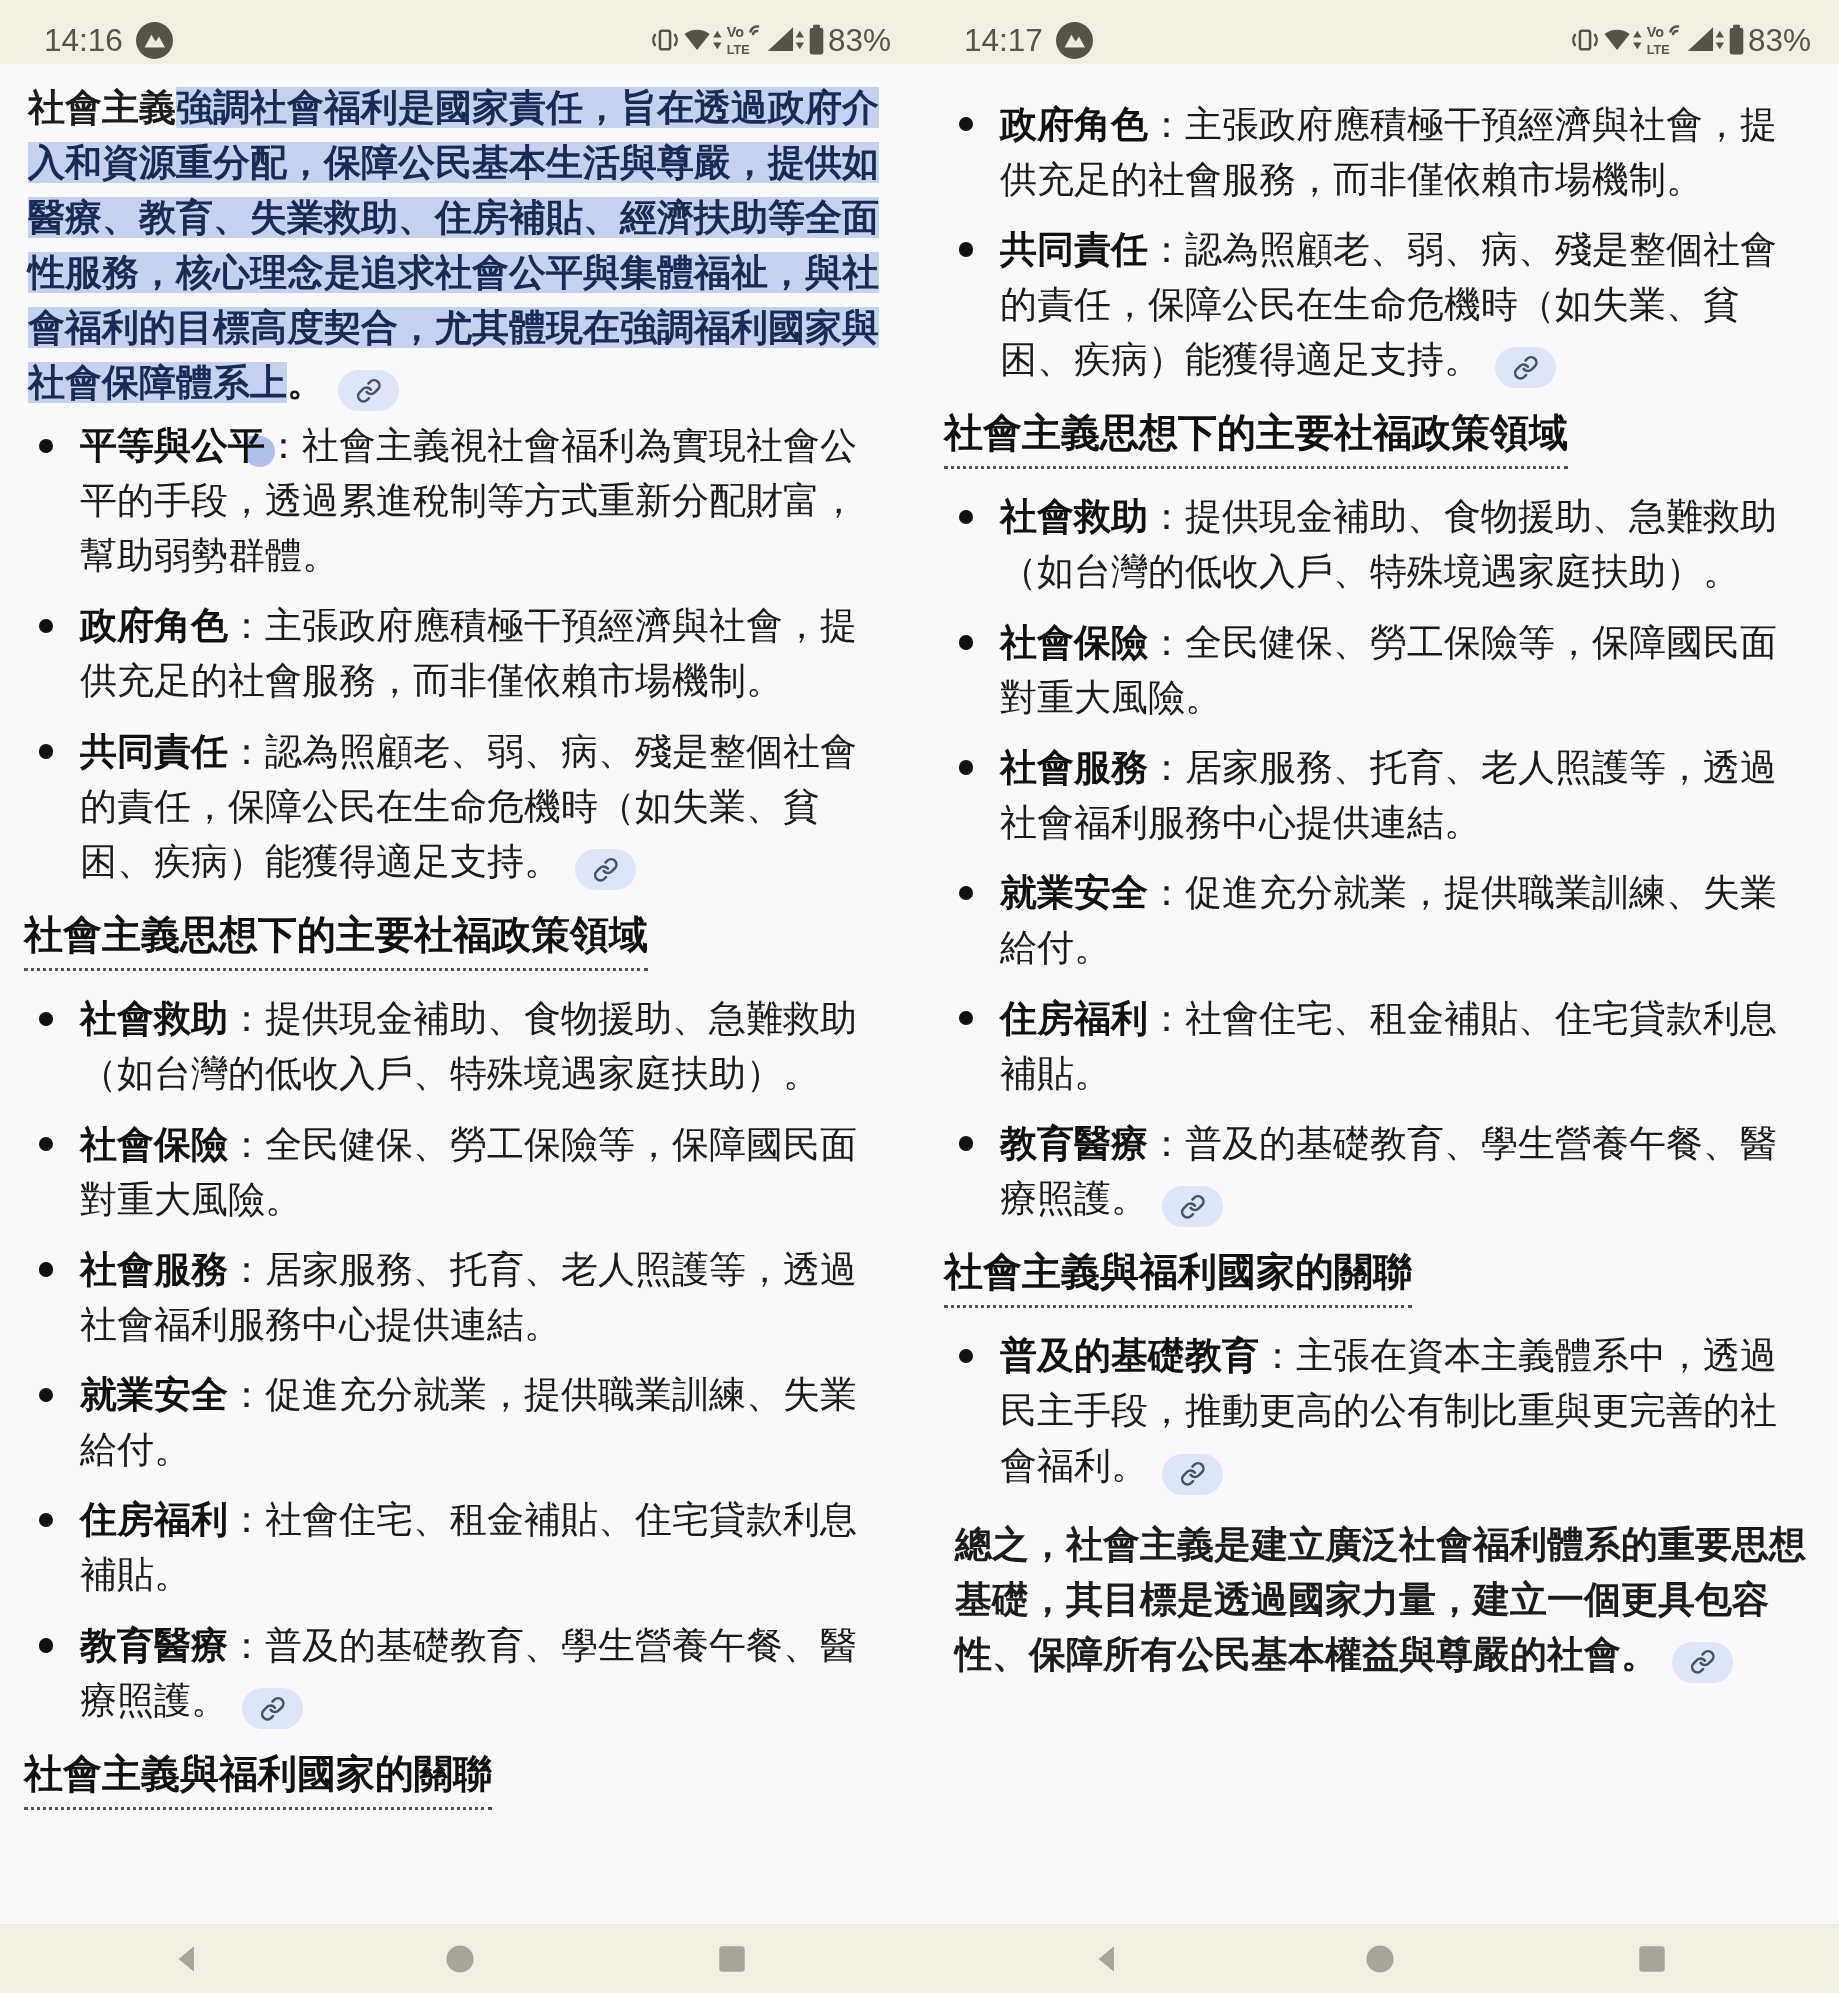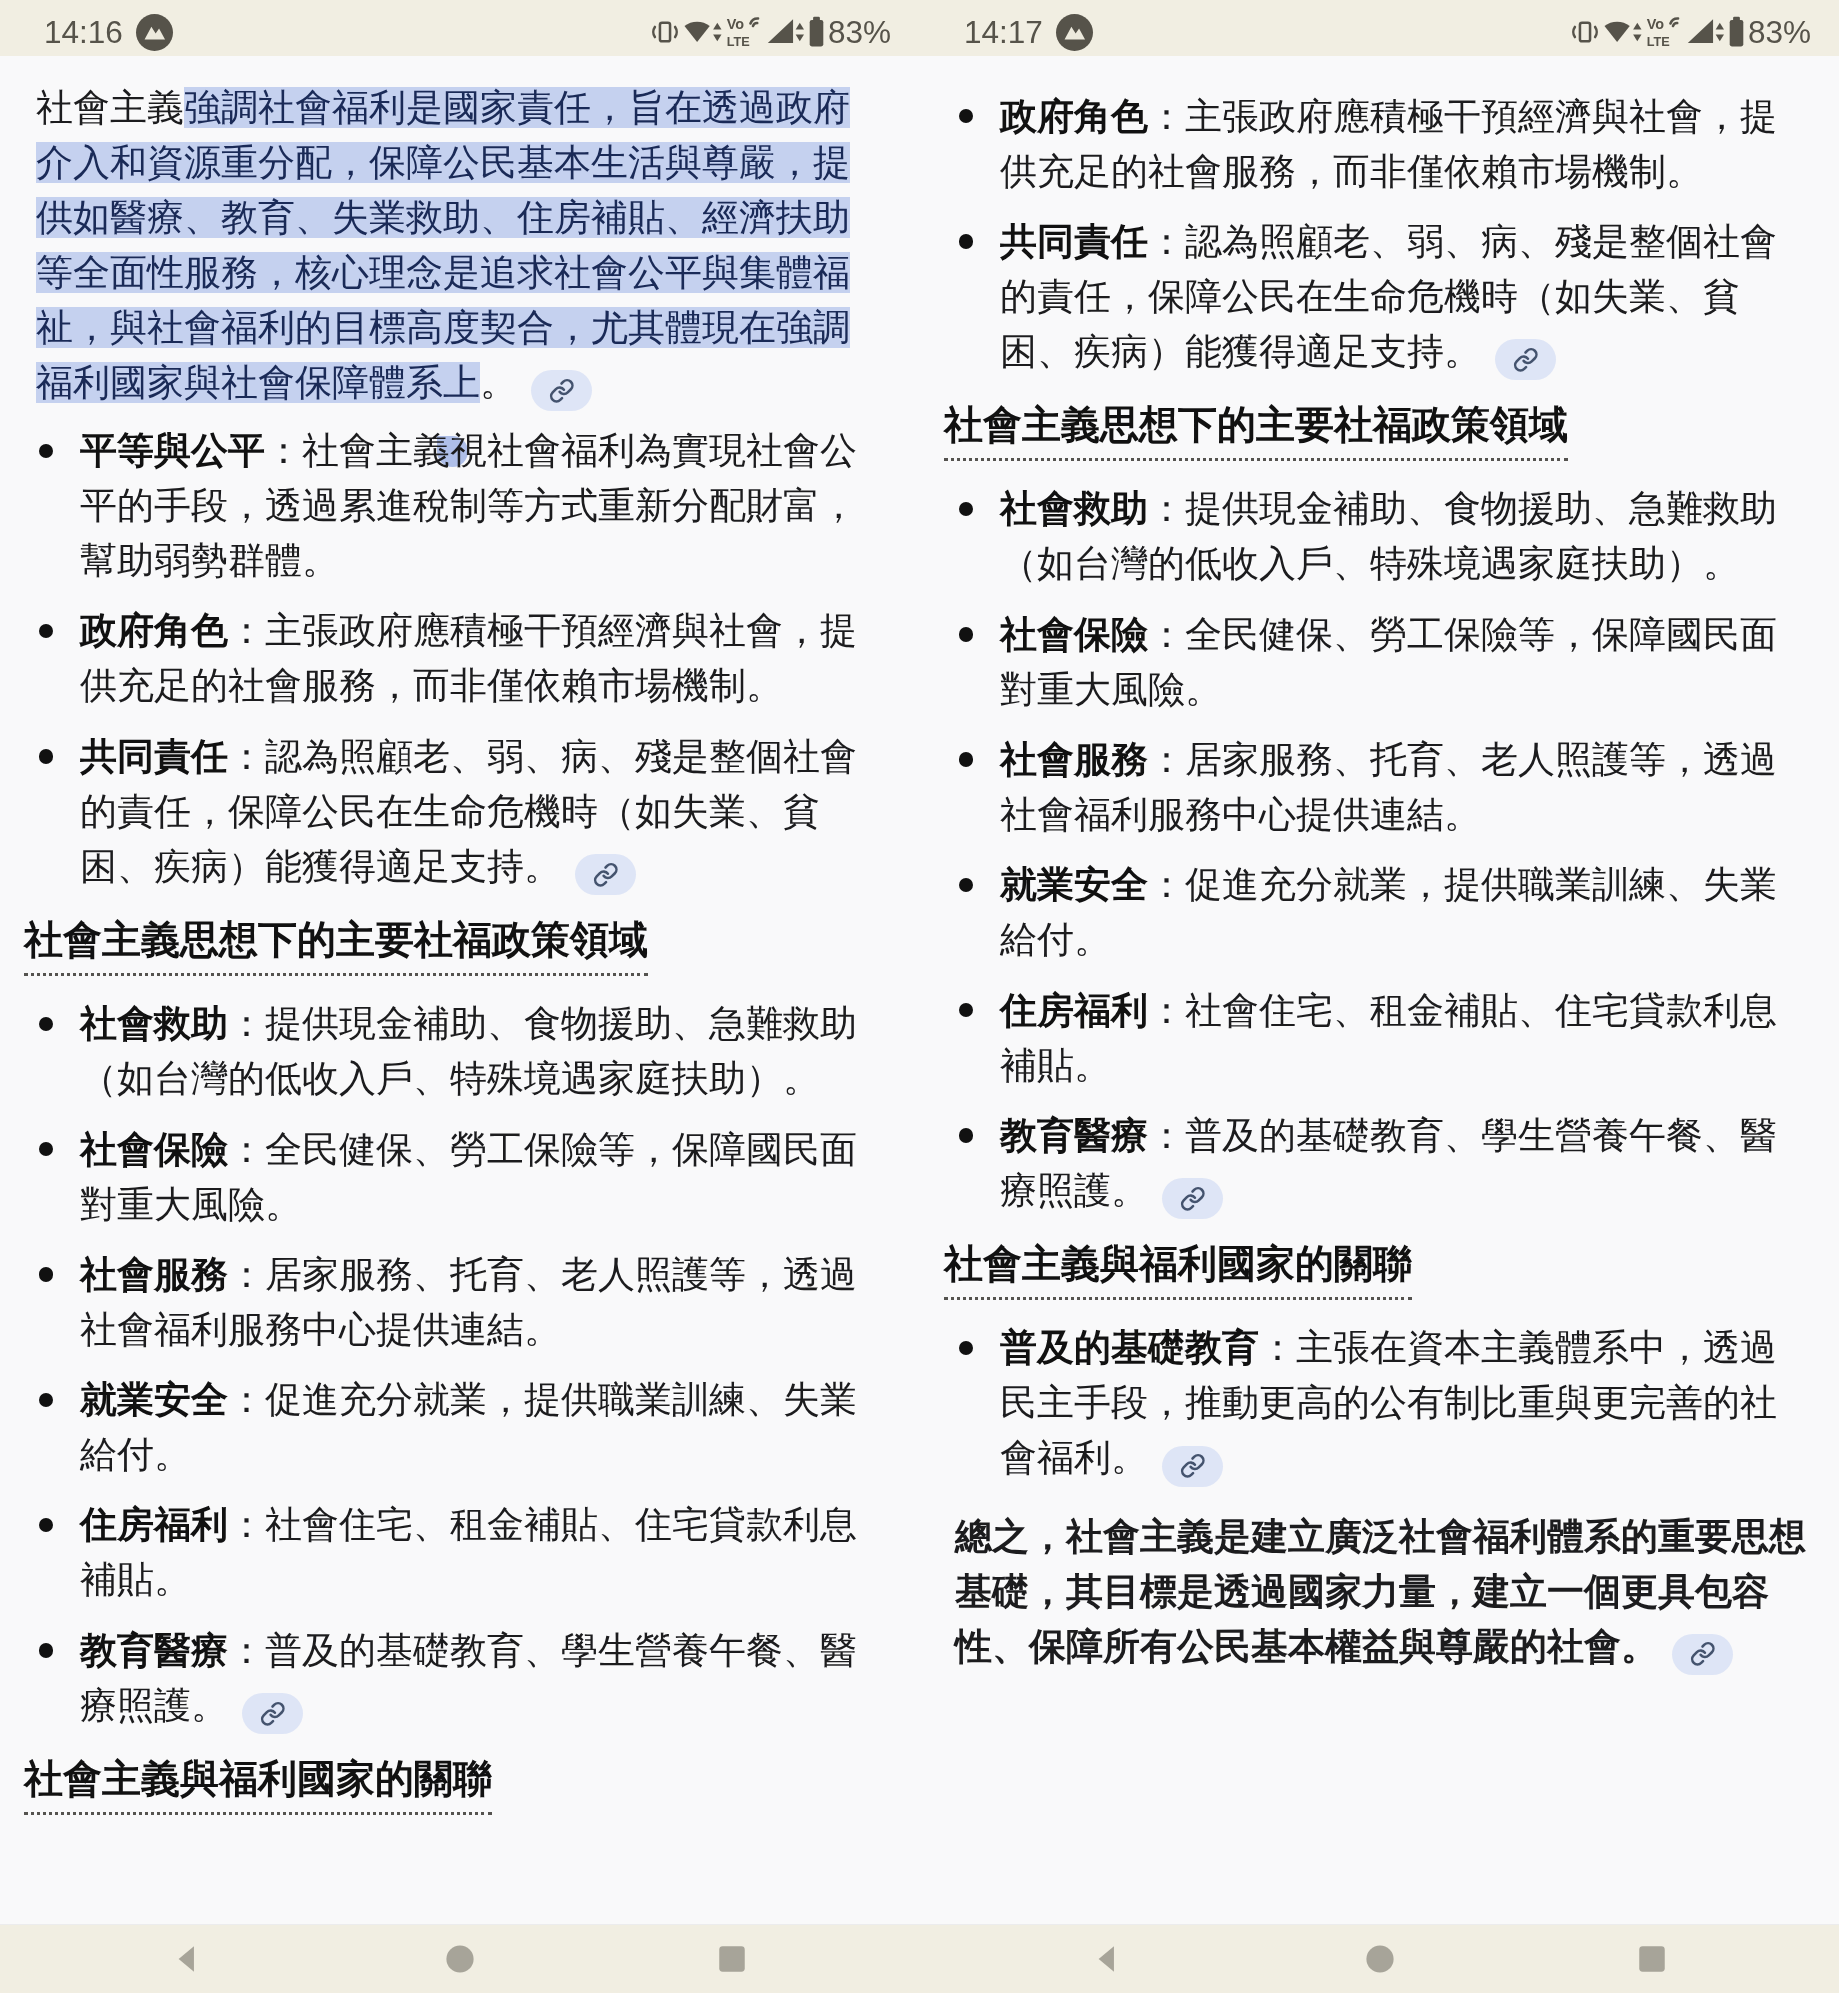--- a/index.html
+++ b/index.html
@@ -4,33 +4,33 @@
 <style>
   html,body{margin:0;padding:0;background:#f1eee2;}
   .stage{position:relative;width:1840px;height:1993px;overflow:hidden;
          font-family:"Liberation Sans","DejaVu Sans",sans-serif;color:#1c1c1e;}
   .screen{position:absolute;top:0;width:920px;height:1993px;display:flex;flex-direction:column;}
   .screen.left{left:0;} .screen.right{left:920px;}
 
   
   .status{height:48px;flex:0 0 48px;background:#f1eee2;color:#56534a;
           display:flex;align-items:center;justify-content:space-between;
-          padding:8px 29px 0 44px;font-size:31.5px;font-weight:400;}
+          padding:16px 29px 0 44px;font-size:31.5px;font-weight:400;}
   .st-left{display:flex;align-items:center;gap:13.6px;}
   .avatar{width:37px;height:37px;border-radius:50%;background:#56534a;
           display:flex;align-items:center;justify-content:center;flex:0 0 37px;}
   .st-right{display:flex;align-items:center;}
   .st-right svg{display:block;}
   .battery-text{margin-left:1.7px;}
 
   
   .content{flex:1 1 auto;background:#f9f9fa;padding:12px 24px 0 24px;
            font-size:37px;line-height:55px;overflow:hidden;}
   .content.rpad{padding-top:25.6px;}
-  p.intro{margin:12px;}
+  p.intro{margin:4px;font-weight:bold;}
   .hl{background:#c5d1ef;color:#1a2a57;}
   .handle-anchor{position:relative;display:inline-block;width:0;height:0;}
   .handle{position:absolute;left:-43px;top:41px;width:31px;height:31px;
           background:#afbfe9;border-radius:0 50% 50% 50%;}
   h2.sect{margin:20.4px 0 20.4px 0;font-size:39px;line-height:49px;font-weight:700;
           display:table;color:#111;border-bottom:3.4px dotted #55534f;padding-bottom:8.5px;}
   ul.blist{list-style:none;margin:7px;padding:0;}
   ul.blist li{position:relative;padding-left:49px;margin:0 0 15.3px 0;}
   ul.blist li::before{content:"";position:absolute;left:7.7px;top:20.4px;width:14.5px;height:14.5px;
           border-radius:50%;background:#111;}

